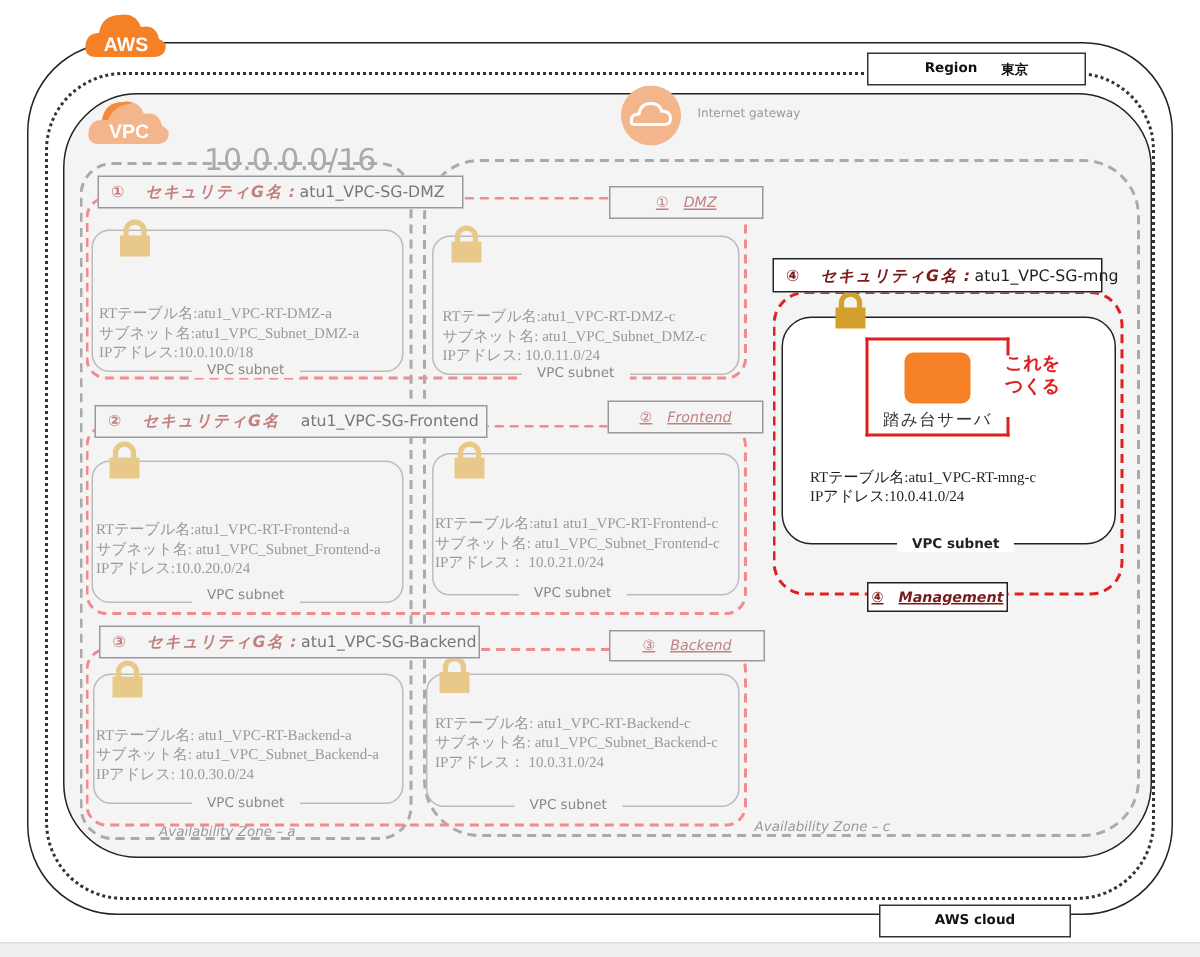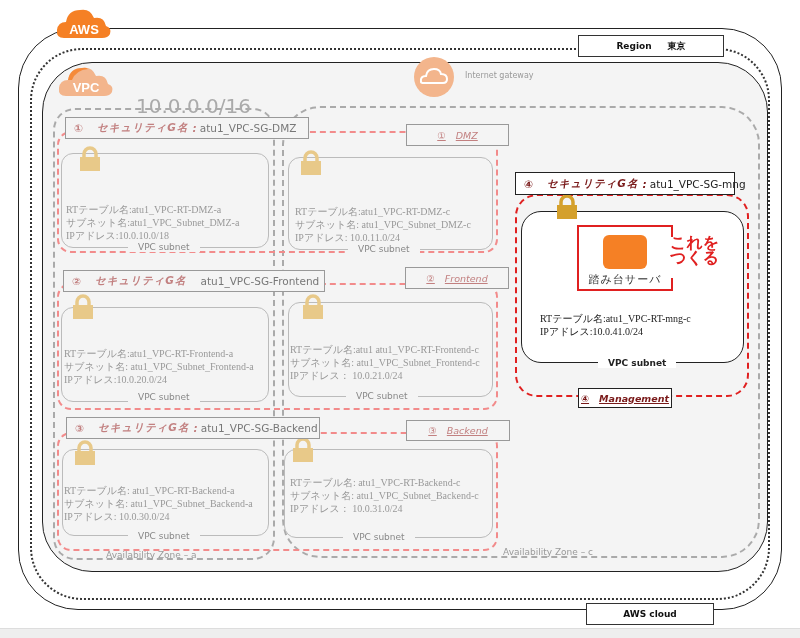--- a/index.html
+++ b/index.html
@@ -35,38 +35,38 @@
     .tag-box { border: 1px solid #999; background: #f4f4f4; font-size: 9.5px; color: #c28080; font-style: italic; text-decoration: underline; display: flex; align-items: center; justify-content: center; white-space: nowrap; }
     .tag-box .tnum { margin-right: 10px; }
     .tag-box.mng { border: 1px solid #222; background: #fff; color: #7a1a1a; font-weight: bold; }
 
     .subnet-text { font-size: 10px; color: #999; line-height: 13px; white-space: nowrap; font-family: Liberation Serif, serif; }
     .subnet-text.mng { color: #222; }
     .subnet-caption { font-size: 9px; color: #888; background: #f4f4f4; padding: 0 10px; white-space: nowrap; }
     .subnet-caption.mng { color: #222; background: #fff; font-weight: bold; }
 
     .lock { width: 22px; height: 26px; }
-    .az-label { font-size: 9px; color: #999; white-space: nowrap; }
+    .az-label { font-size: 9px; color: #999; white-space: nowrap; font-style: italic; }
 
     .aws-logo { left: 56px; top: 4px; width: 56px; height: 36px; }
     .vpc-logo { left: 58px; top: 62px; width: 56px; height: 36px; }
     .cidr { left: 136px; top: 94px; font-size: 20px; color: #aaaaaa; }
     .igw-icon { left: 414px; top: 57px; width: 40px; height: 40px; }
     .igw-label { left: 465px; top: 71px; font-size: 8px; color: #999; }
 
     .region-box { left: 578px; top: 35px; width: 146px; height: 22px; border: 1px solid #333; background: #fff; font-size: 9px; font-weight: bold; color: #111; display: flex; align-items: center; justify-content: center; }
     .region-box span + span { margin-left: 16px; }
     .cloud-box { left: 586px; top: 603px; width: 128px; height: 22px; border: 1px solid #333; background: #fff; font-size: 9px; font-weight: bold; color: #111; display: flex; align-items: center; justify-content: center; }
 
     .server-frame { left: 577px; top: 225px; width: 96px; height: 66px; border: 2px solid #e02020; border-right: none; background: #fff; }
     .server-frame-r1 { left: 671px; top: 225px; width: 2px; height: 12px; background: #e02020; }
     .server-frame-r2 { left: 671px; top: 278px; width: 2px; height: 13px; background: #e02020; }
     .server-icon { left: 603px; top: 235px; width: 44px; height: 34px; background: #f58025; border-radius: 6px; }
     .server-label { left: 582px; top: 272px; width: 86px; text-align: center; font-size: 11px; color: #333; letter-spacing: 1px; }
-    .build-note { left: 670px; top: 235px; font-size: 16px; font-weight: bold; color: #e02020; line-height: 15px; white-space: pre; }
+    .build-note { left: 670px; top: 235px; font-size: 12px; font-weight: bold; color: #e02020; line-height: 15px; white-space: pre; }
   </style>
 </head>
 <body>
 
 <div class="abs aws-frame"></div>
 <div class="abs region-frame"></div>
 <div class="abs vpc-frame"></div>
 
 <svg class="abs aws-logo" viewBox="0 0 56 36">
   <path d="M8 34 Q0 34 1 26 Q2 18 10 18 Q12 6 24 6 Q34 4 38 14 Q48 12 50 22 Q56 24 54 30 Q52 34 46 34 Z" fill="#f58025"></path>

